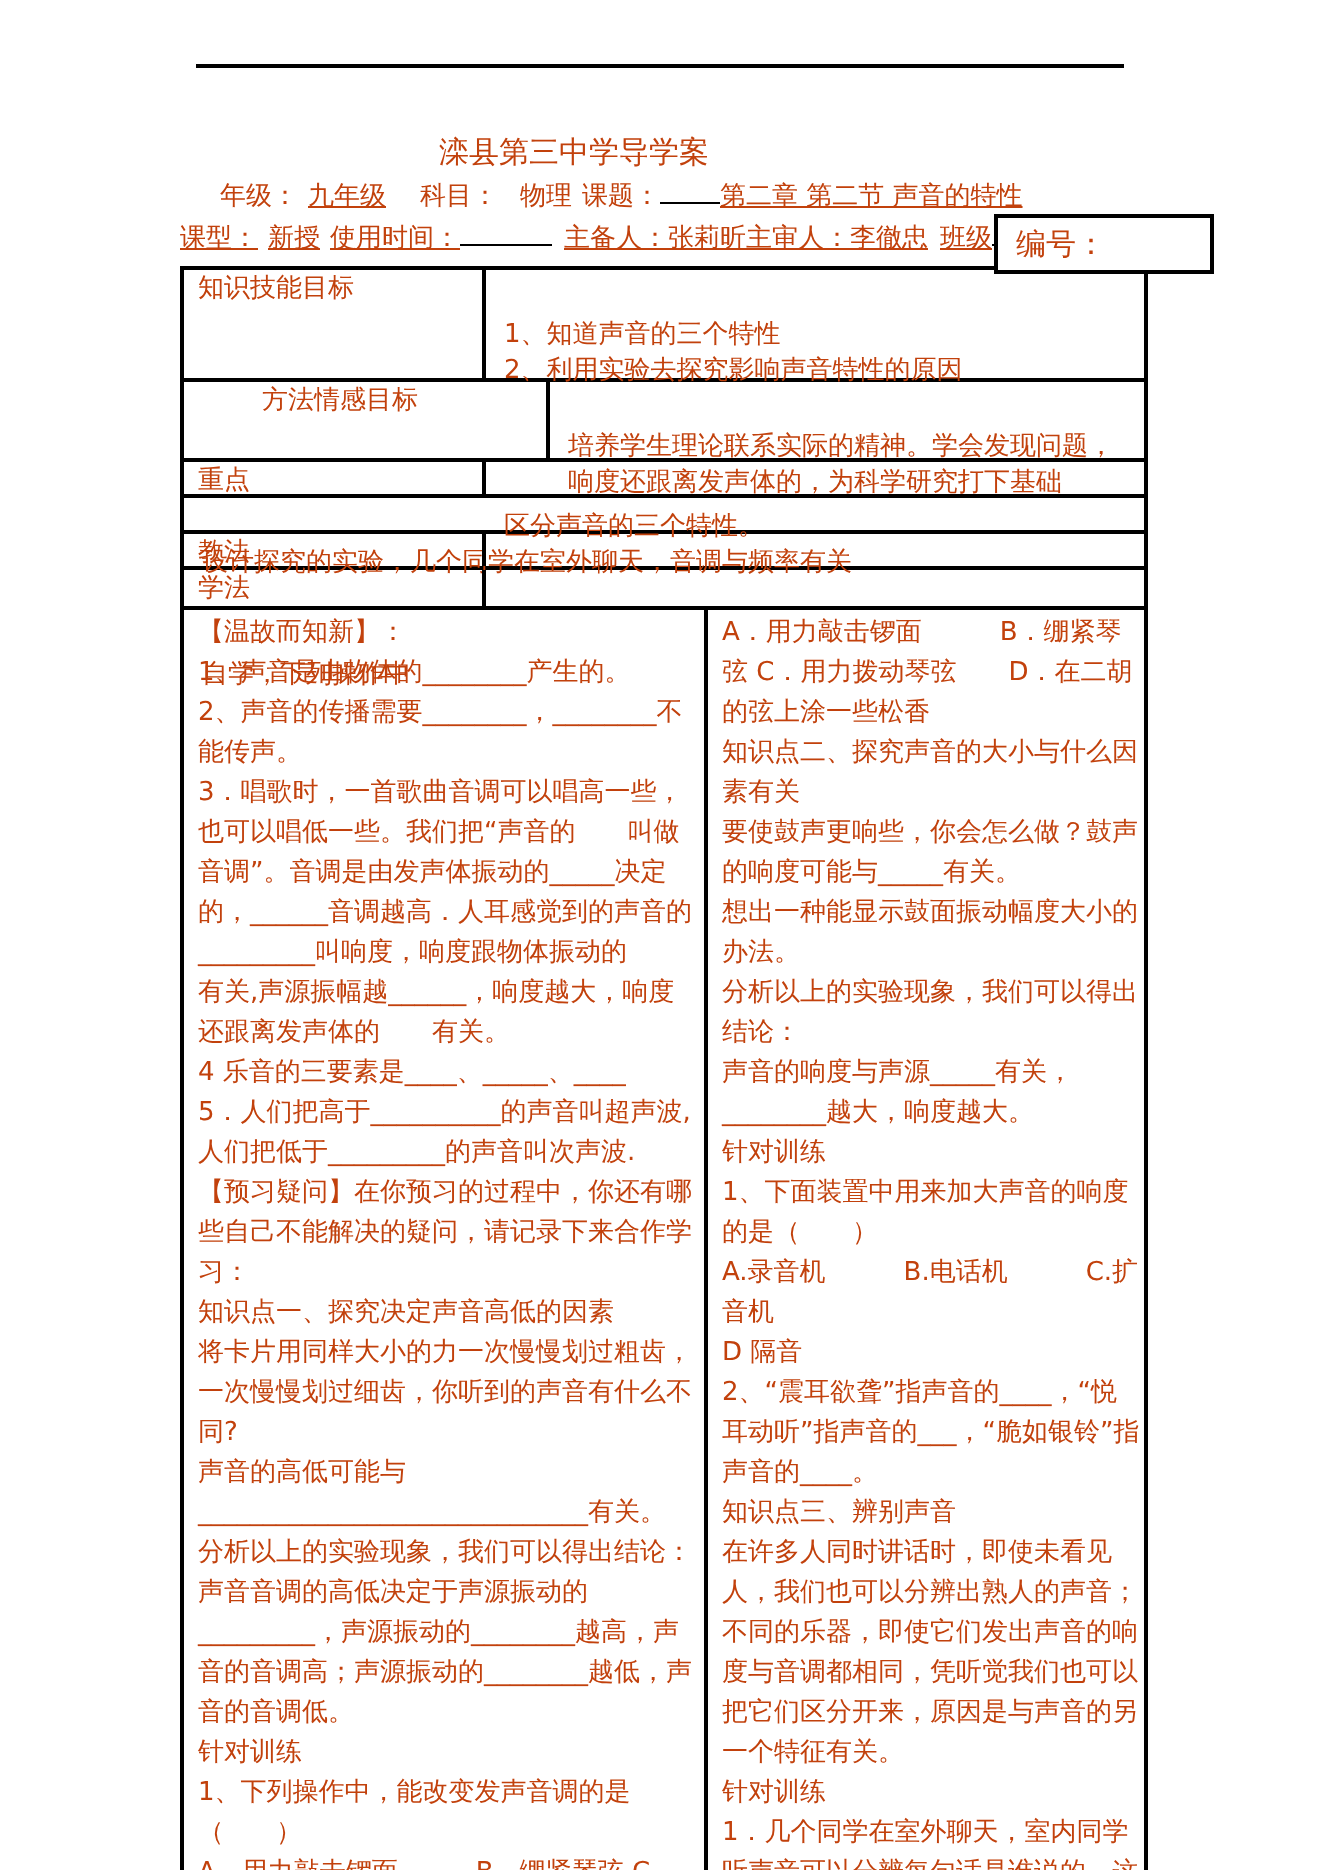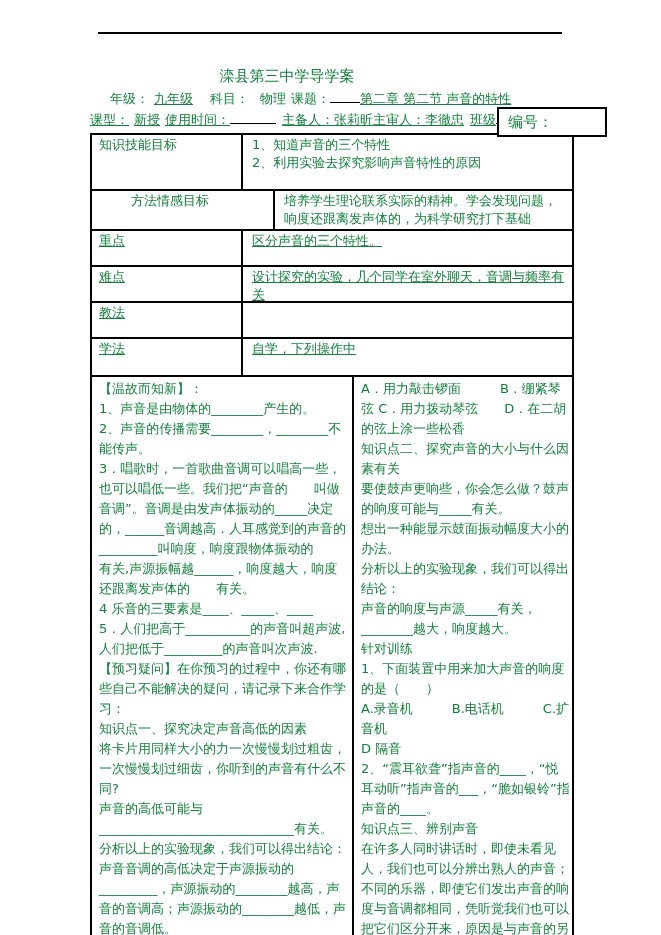--- a/index.html
+++ b/index.html
@@ -2,21 +2,21 @@
 <html><head>
 <meta charset="utf-8">
 <style>
   * { margin: 0; padding: 0; box-sizing: border-box; }
   html, body { background: #fff; }
   .page {
     position: relative;
     width: 661px;
     height: 935px;
     background: #ffffff;
-    color: #15803d;
+    color: #c2410c;
     font-family: "DejaVu Sans", sans-serif;
     overflow: hidden;
   }
   .top-rule {
     position: absolute;
     left: 98px; top: 32px;
     width: 464px; height: 2px;
     background: #000;
   }
   .doc {
@@ -74,24 +74,25 @@
   .obj-label {
     flex: none;
     width: 151px;
     border-right: 2px solid #000;
     padding: 1px 4px 1px 7px;
   }
   .obj-content {
     flex: 1;
     padding: 1px 4px 1px 9px;
     white-space: pre-wrap;
+    margin-top: 23px;
   }
   .r0 { height: 56px; justify-content: space-between; }
   .r1 { height: 40px; padding-left: 32px; }
-  .r2, .r3, .r4, .r5 { height: 36px; text-decoration: underline; }
+  .r2, .r3, .r4, .r5 { height: 18px; }
   .columns {
     display: flex;
     border-top: 2px solid #000;
     min-height: 524px;
     font-size: 13px;
     line-height: 20px;
   }
   .col-left {
     flex: none;
     width: 262px;
@@ -144,29 +145,28 @@
         <div class="obj-label">方法情感目标</div>
         <div class="obj-content">培养学生理论联系实际的精神。学会发现问题，响度还跟离发声体的，为科学研究打下基础</div>
       </div>
 
       <div class="obj-row r2">
         <div class="obj-label">重点</div>
         <div class="obj-content">区分声音的三个特性。</div>
       </div>
 
       <div class="obj-row r3">
-        <div class="obj-label">难点</div>
         <div class="obj-content">设计探究的实验，几个同学在室外聊天，音调与频率有关</div>
       </div>
 
       <div class="obj-row r4">
         <div class="obj-label">教法</div>
       </div>
 
-      <div class="obj-row r5" style="border-bottom:none;">
+      <div class="obj-row r5" style="border-bottom:none;flex-direction:column;">
         <div class="obj-label">学法</div>
         <div class="obj-content">自学，下列操作中</div>
       </div>
 
       <div class="columns">
         <div class="col-left">【温故而知新】：
 1、声音是由物体的________产生的。
 2、声音的传播需要________，________不能传声。
 3．唱歌时，一首歌曲音调可以唱高一些，也可以唱低一些。我们把“声音的　　叫做音调”。音调是由发声体振动的_____决定的，______音调越高．人耳感觉到的声音的_________叫响度，响度跟物体振动的　　　　有关,声源振幅越______，响度越大，响度还跟离发声体的　　有关。
 4 乐音的三要素是____、_____、____

